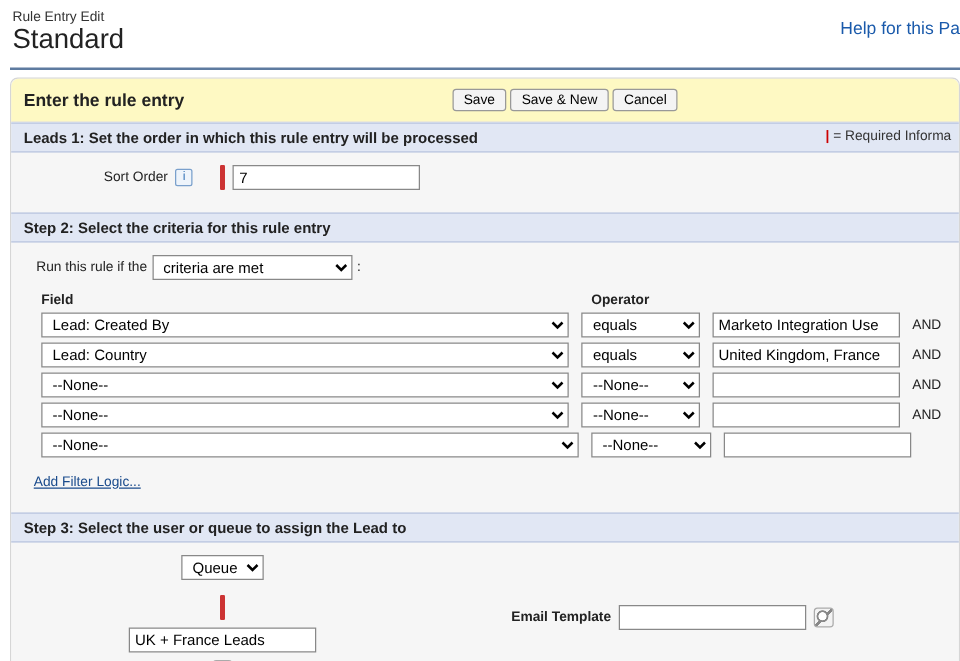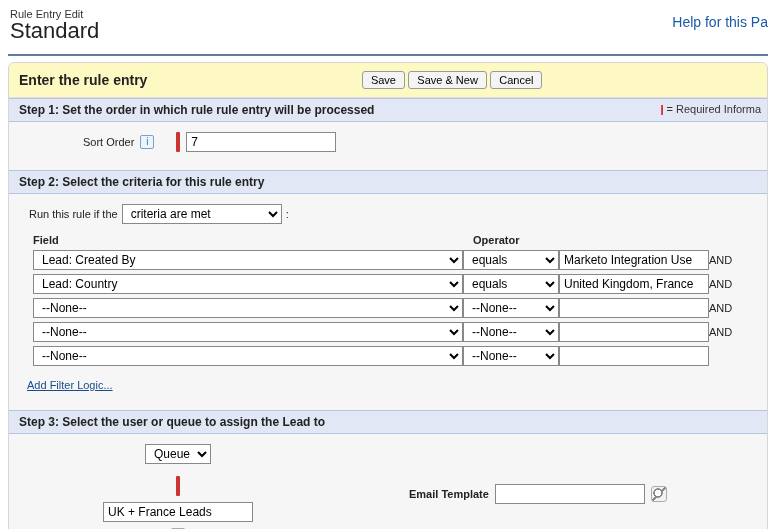--- a/index.html
+++ b/index.html
@@ -78,21 +78,21 @@
     display:inline-block; width:14px; height:14px; border:1px solid #7aa0cc;
     color:#3976b8; font-size:10px; line-height:12px; text-align:center;
     border-radius:2px; background:#eef4fb; cursor: help;
   }
 
   .criteria-table { width: 100%; }
   .criteria-head { display:flex; gap:10px; font-weight:700; font-size:11px; padding: 4px 0 2px 10px;}
   .criteria-head .c-field { width: 430px; }
   .criteria-head .c-op    { width: 96px; }
   .criteria-head .c-val   { width: 150px; }
-  .criteria-row { display:flex; align-items:center; padding: 2px 0 2px 10px;}
+  .criteria-row { display:flex; gap:10px; align-items:center; padding: 2px 0 2px 10px;}
   .c-field-sel { width: 430px; }
   .c-op-sel    { width: 96px; }
   .c-val-inp   { width: 150px; }
   .and-lbl { font-size: 11px; }
 
   a.linklike { color:#1a4b8c; font-size:11px; text-decoration:underline; cursor:pointer; }
 
   .assign-row { display:flex; align-items:center; gap:6px; }
   .assign-left { display:flex; align-items:center; gap:6px; margin-left: 80px; flex-direction: column;}
   .assign-right { display:flex; align-items:center; gap:6px; margin-left: 150px;}
@@ -126,21 +126,21 @@
   <div class="panel-head">
     <h2>Enter the rule entry</h2>
     <div class="btnbar">
       <button class="btn">Save</button>
       <button class="btn">Save &amp; New</button>
       <button class="btn">Cancel</button>
     </div>
   </div>
 
   <div class="step-bar">
-    <span>Step 1: Set the order in which rule rule entry will be processed</span>
+    <span>Leads 1: Set the order in which this rule entry will be processed</span>
     <span class="req-info">
       <span class="req-mark">|</span>
       <span>= Required Informa</span>
     </span>
   </div>
   <div class="step-body">
     <div class="formrow" style="margin-left:60px;">
       <span class="lbl">Sort Order</span>
       <span class="info-ico">i</span>
       <span style="width:10px;"></span>

